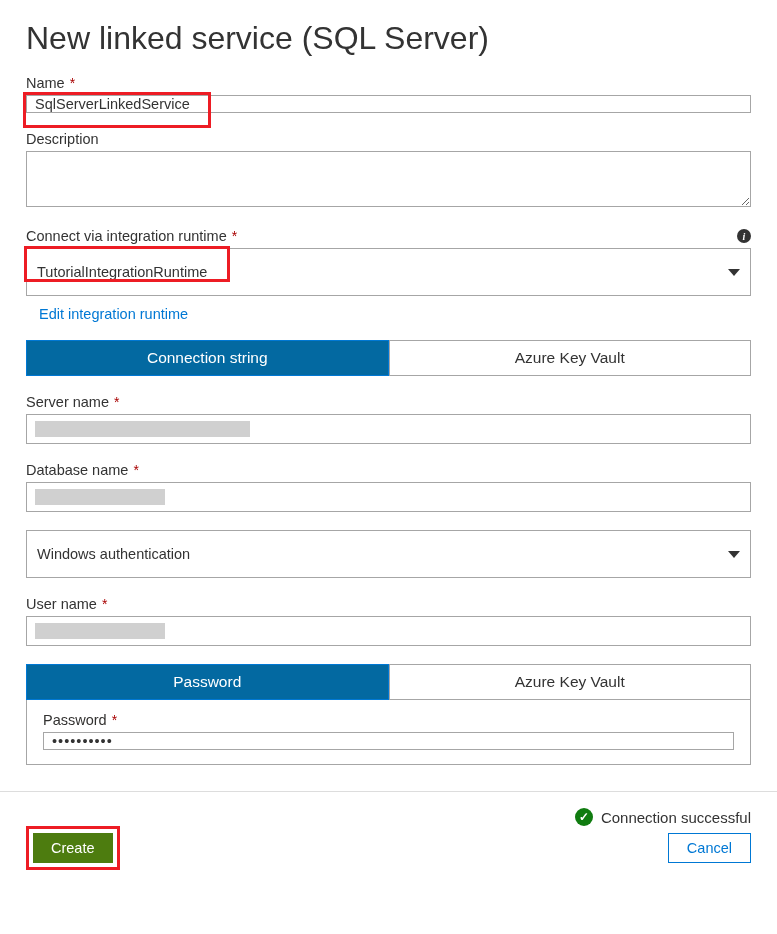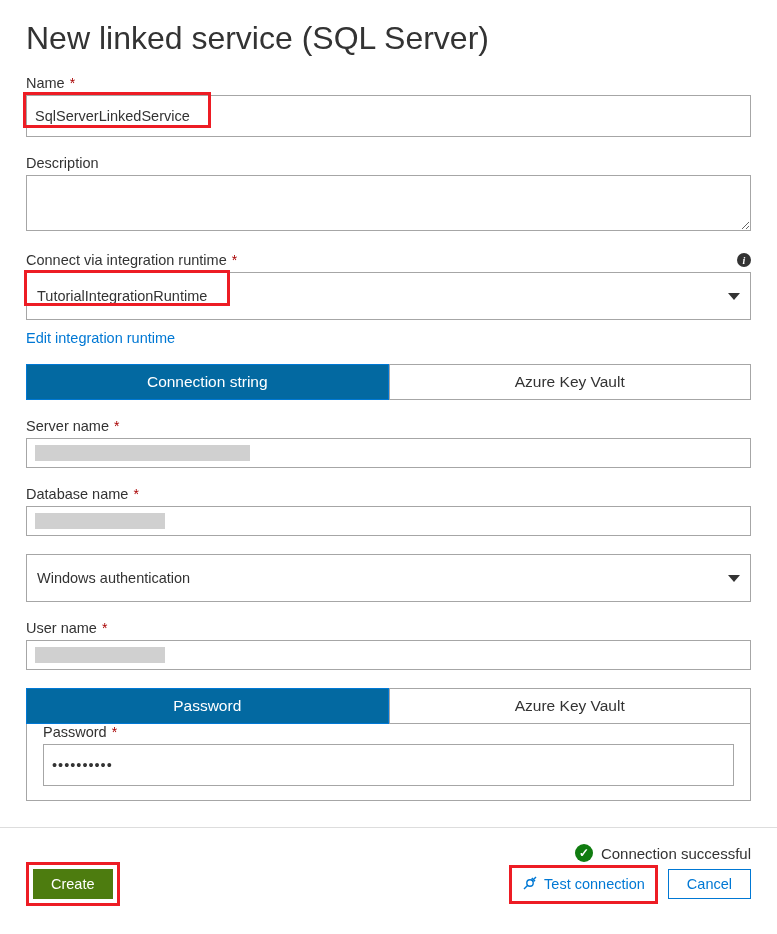--- a/index.html
+++ b/index.html
@@ -14,21 +14,21 @@
     .title { font-size: 32px; font-weight: 400; color: #333; margin-bottom: 18px; }
     .field { margin-bottom: 18px; }
     .label { font-size: 14.5px; font-weight: 400; color: #333; margin-bottom: 4px; display: flex; align-items: center; }
     .req { color: #a80000; margin-left: 5px; font-size: 14px; }
     .text-input {
       width: 100%;
       border: 1px solid #a6a6a6;
       padding: 5px 8px;
       font-size: 14.5px;
       font-family: inherit;
-      height: 42px;
+      height: 18px;
       color: #333;
     }
     .textarea {
       width: 100%;
       border: 1px solid #a6a6a6;
       padding: 5px 8px;
       font-size: 14px;
       font-family: inherit;
       resize: both;
       height: 56px;
@@ -37,21 +37,21 @@
       position: relative;
       width: 100%;
       border: 1px solid #a6a6a6;
       height: 48px;
       display: flex;
       align-items: center;
       padding: 0 10px;
     }
     .select-wrap .val { flex: 1; color: #333; font-size: 14.5px; }
     .chev { width: 0; height: 0; border-left: 6px solid transparent; border-right: 6px solid transparent; border-top: 7px solid #333; }
-    .link { color: #0078d4; font-size: 14.5px; text-decoration: none; cursor: pointer; display: inline-block; margin-top: 10px; }
+    .link { color: #0078d4; font-size: 14.5px; text-decoration: none; cursor: pointer; display: inline-block; margin-top: 10px; margin-left: 13px; }
     .info-icon {
       display: inline-flex; align-items: center; justify-content: center;
       width: 14px; height: 14px; border-radius: 50%; background: #333; color: #fff;
       font-size: 10px; font-weight: bold; font-style: italic; font-family: serif;
       margin-left: auto;
     }
     .label-row { display: flex; align-items: center; }
     .tabs { display: flex; width: 100%; margin-bottom: 18px; margin-top: 4px; }
     .tab {
       flex: 1; text-align: center; padding: 8px 0; font-size: 15.5px;
@@ -60,21 +60,21 @@
     .tab.active { background: #0369a1; color: #fff; border-color: #0078d4; }
     .tab + .tab { border-left: none; }
     .tabs .tab.active + .tab { border-left: 1px solid #a6a6a6; }
     .placeholder-bar { display: inline-block; background: #d0d0d0; height: 16px; }
     .w-long { width: 215px; }
     .w-med { width: 130px; }
     .input-box {
       width: 100%; border: 1px solid #a6a6a6; height: 30px;
       padding: 6px 8px; display: flex; align-items: center;
     }
-    .pw-label { font-size: 14.5px; margin-bottom: 4px; margin-top: 8px; }
+    .pw-label { font-size: 14.5px; margin-bottom: 4px; margin-top: 20px; }
     .pw-group {
       border: 1px solid #a6a6a6;
       border-top: none;
       padding: 10px 16px 14px 16px;
       margin-top: -18px;
       margin-bottom: 16px;
     }
     .footer {
       border-top: 1px solid #ddd;
       padding: 16px 26px 22px 26px;
@@ -199,31 +199,17 @@
   <div class="footer-inner">
     <div class="status-row">
       <span class="check-icon">✓</span>
       <span>Connection successful</span>
     </div>
     <div class="footer-buttons">
       <span style="display:inline-block; border:3px solid #ed1c24; padding:4px;">
         <button class="btn-primary">Create</button>
       </span>
       <div class="right">
-        <span style="display:inline-block; border:3px solid #ed1c24; padding:1px 2px;">
-          <button class="btn-link">
-            <span class="plug-icon">
-              <svg viewBox="0 0 16 16" fill="none" stroke="#0078d4" stroke-width="1.4">
-                <path d="M6 10 L2 14"></path>
-                <path d="M10 6 L14 2"></path>
-                <circle cx="8" cy="8" r="3.2"></circle>
-                <path d="M9.5 4.5 L11 3"></path>
-                <path d="M11.5 6.5 L13 5"></path>
-              </svg>
-            </span>
-            <span>Test connection</span>
-          </button>
-        </span>
         <button class="btn-secondary">Cancel</button>
       </div>
     </div>
   </div>
 </div>
 
 </body></html>

